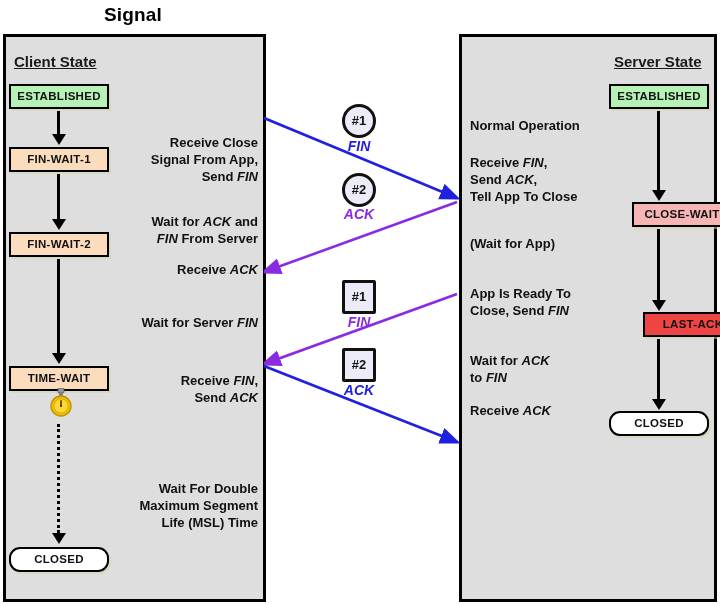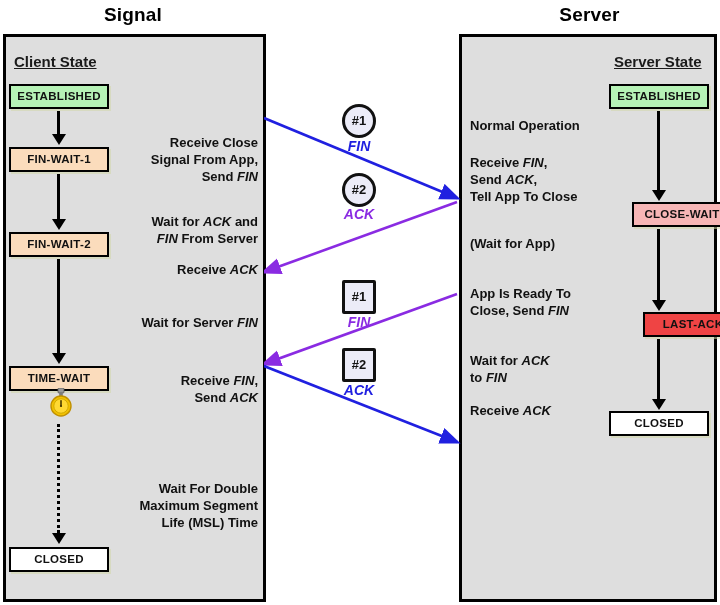--- a/index.html
+++ b/index.html
@@ -67,21 +67,21 @@
     font-weight: bold;
     color: #111;
     letter-spacing: 0.3px;
     box-shadow: 2px 2px 0 rgba(210,215,170,0.55);
   }
   .st-established { background: #b6f2b6; }
   .st-finwait     { background: #fbdcbc; }
   .st-timewait    { background: #fbdcbc; }
   .st-closewait   { background: #f7b6b6; }
   .st-lastack     { background: #ef4444; margin-left: 34px; }
-  .st-closed      { background: #ffffff; }
+  .st-closed      { background: #ffffff; border-radius: 11px; }
 
   
   .varrow {
     position: absolute;
     width: 14px;
   }
   .varrow .shaft {
     position: absolute;
     left: 5px;
     top: 0;
@@ -173,21 +173,20 @@
   }
 </style>
 </head>
 <body>
 
 <div id="stage">
 
   <div class="ghost" style="left:296px; top:240px;">&nbsp;</div>
 
   <div class="side-title" id="client-title">Signal</div>
-  <div class="side-title" id="server-title">Server</div>
 
   <div class="panel" id="client-panel"></div>
 
   <div class="col-heading" style="left:14px; top:53px;">Client State</div>
 
   <div class="state-box st-established" style="left:9px; top:84px; width:100px;">ESTABLISHED</div>
   <div class="state-box st-finwait" style="left:9px; top:147px; width:100px;">FIN-WAIT-1</div>
   <div class="state-box st-finwait" style="left:9px; top:232px; width:100px;">FIN-WAIT-2</div>
   <div class="state-box st-timewait" style="left:9px; top:366px; width:100px;">TIME-WAIT</div>
   <div class="state-box st-closed" style="left:9px; top:547px; width:100px;">CLOSED</div>

